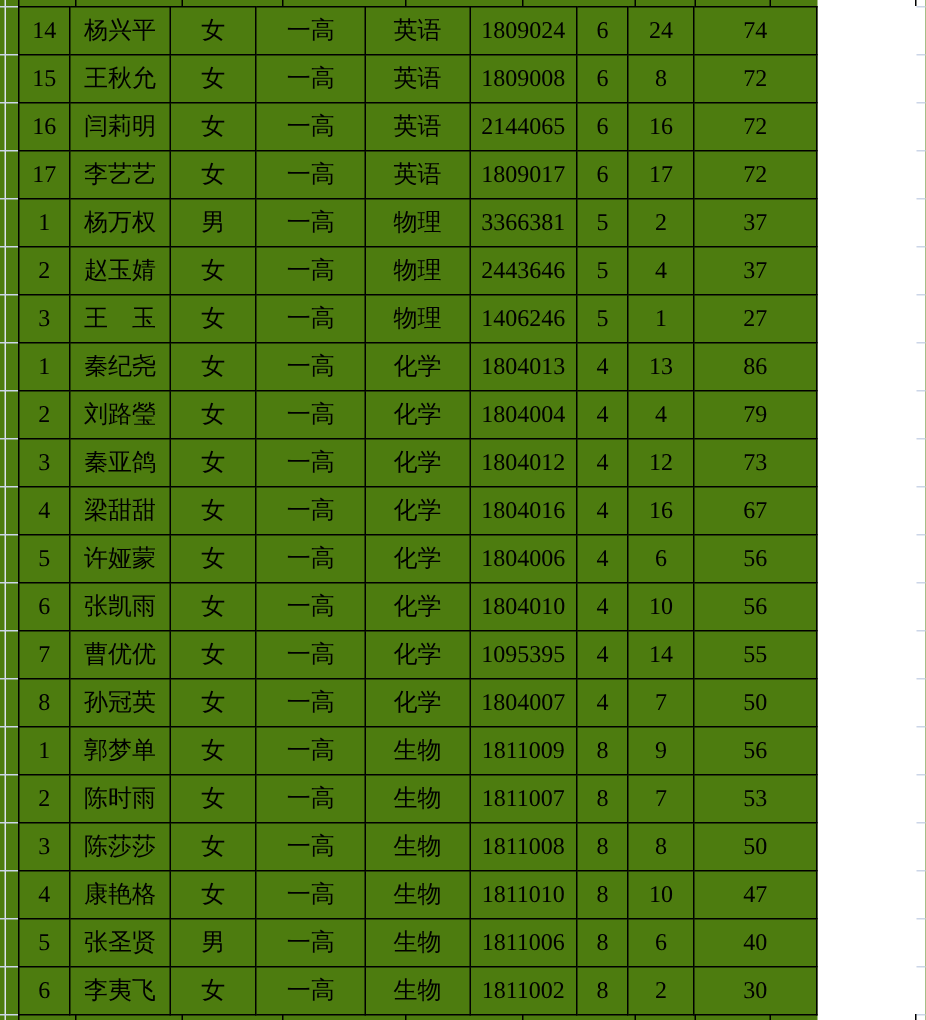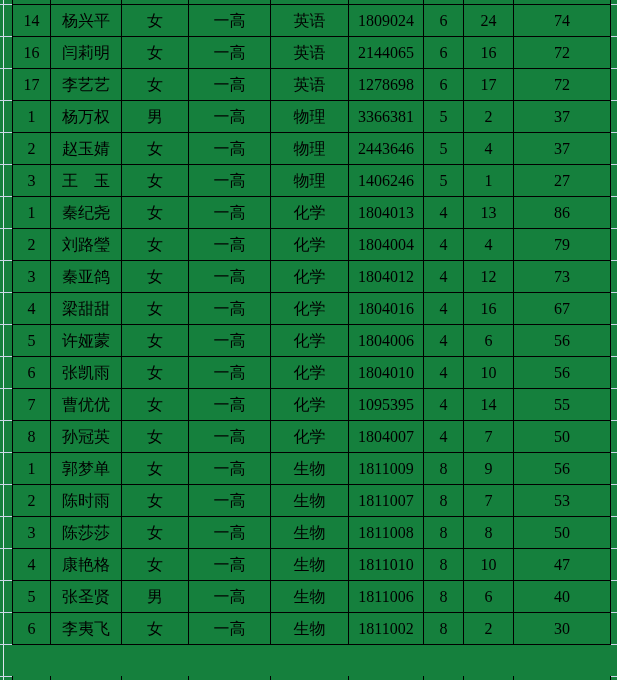--- a/index.html
+++ b/index.html
@@ -4,22 +4,22 @@
 <style>
   html,body{margin:0;padding:0;}
   body{
     width:617px;height:680px;
     background:#ffffff;
     font-family:"Liberation Serif","DejaVu Serif",serif;
     overflow:hidden;
   }
   #screen{
     position:relative;
-    width:617px;height:680px;
-    background:#15803d;
+    width:545px;height:680px;
+    background:#4d7c0f;
   }
   
   .h-stub{
     position:absolute;height:1px;background:#ccd6e8;
   }
   .v-gridline{
     position:absolute;width:1px;top:0;height:680px;background:#dde4ee;
   }
   
   .v-stub{
@@ -125,37 +125,48 @@
           <td>杨兴平</td>
           <td>女</td>
           <td>一高</td>
           <td>英语</td>
           <td>1809024</td>
           <td>6</td>
           <td>24</td>
           <td>74</td>
         </tr>
         <tr>
+          <td>15</td>
+          <td>王秋允</td>
+          <td>女</td>
+          <td>一高</td>
+          <td>英语</td>
+          <td>1809008</td>
+          <td>6</td>
+          <td>8</td>
+          <td>72</td>
+        </tr>
+        <tr>
           <td>16</td>
           <td>闫莉明</td>
           <td>女</td>
           <td>一高</td>
           <td>英语</td>
           <td>2144065</td>
           <td>6</td>
           <td>16</td>
           <td>72</td>
         </tr>
         <tr>
           <td>17</td>
           <td>李艺艺</td>
           <td>女</td>
           <td>一高</td>
           <td>英语</td>
-          <td>1278698</td>
+          <td>1809017</td>
           <td>6</td>
           <td>17</td>
           <td>72</td>
         </tr>
         <tr>
           <td>1</td>
           <td>杨万权</td>
           <td>男</td>
           <td>一高</td>
           <td>物理</td>

